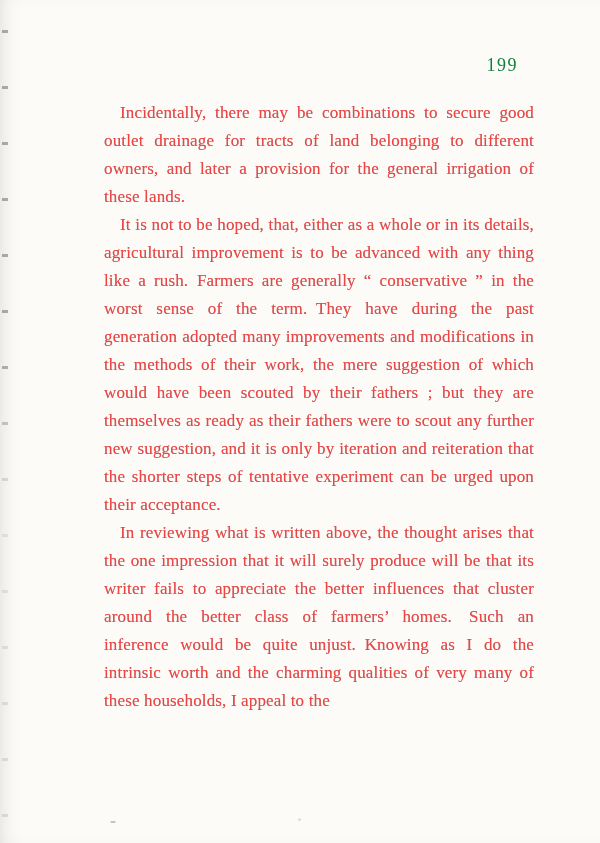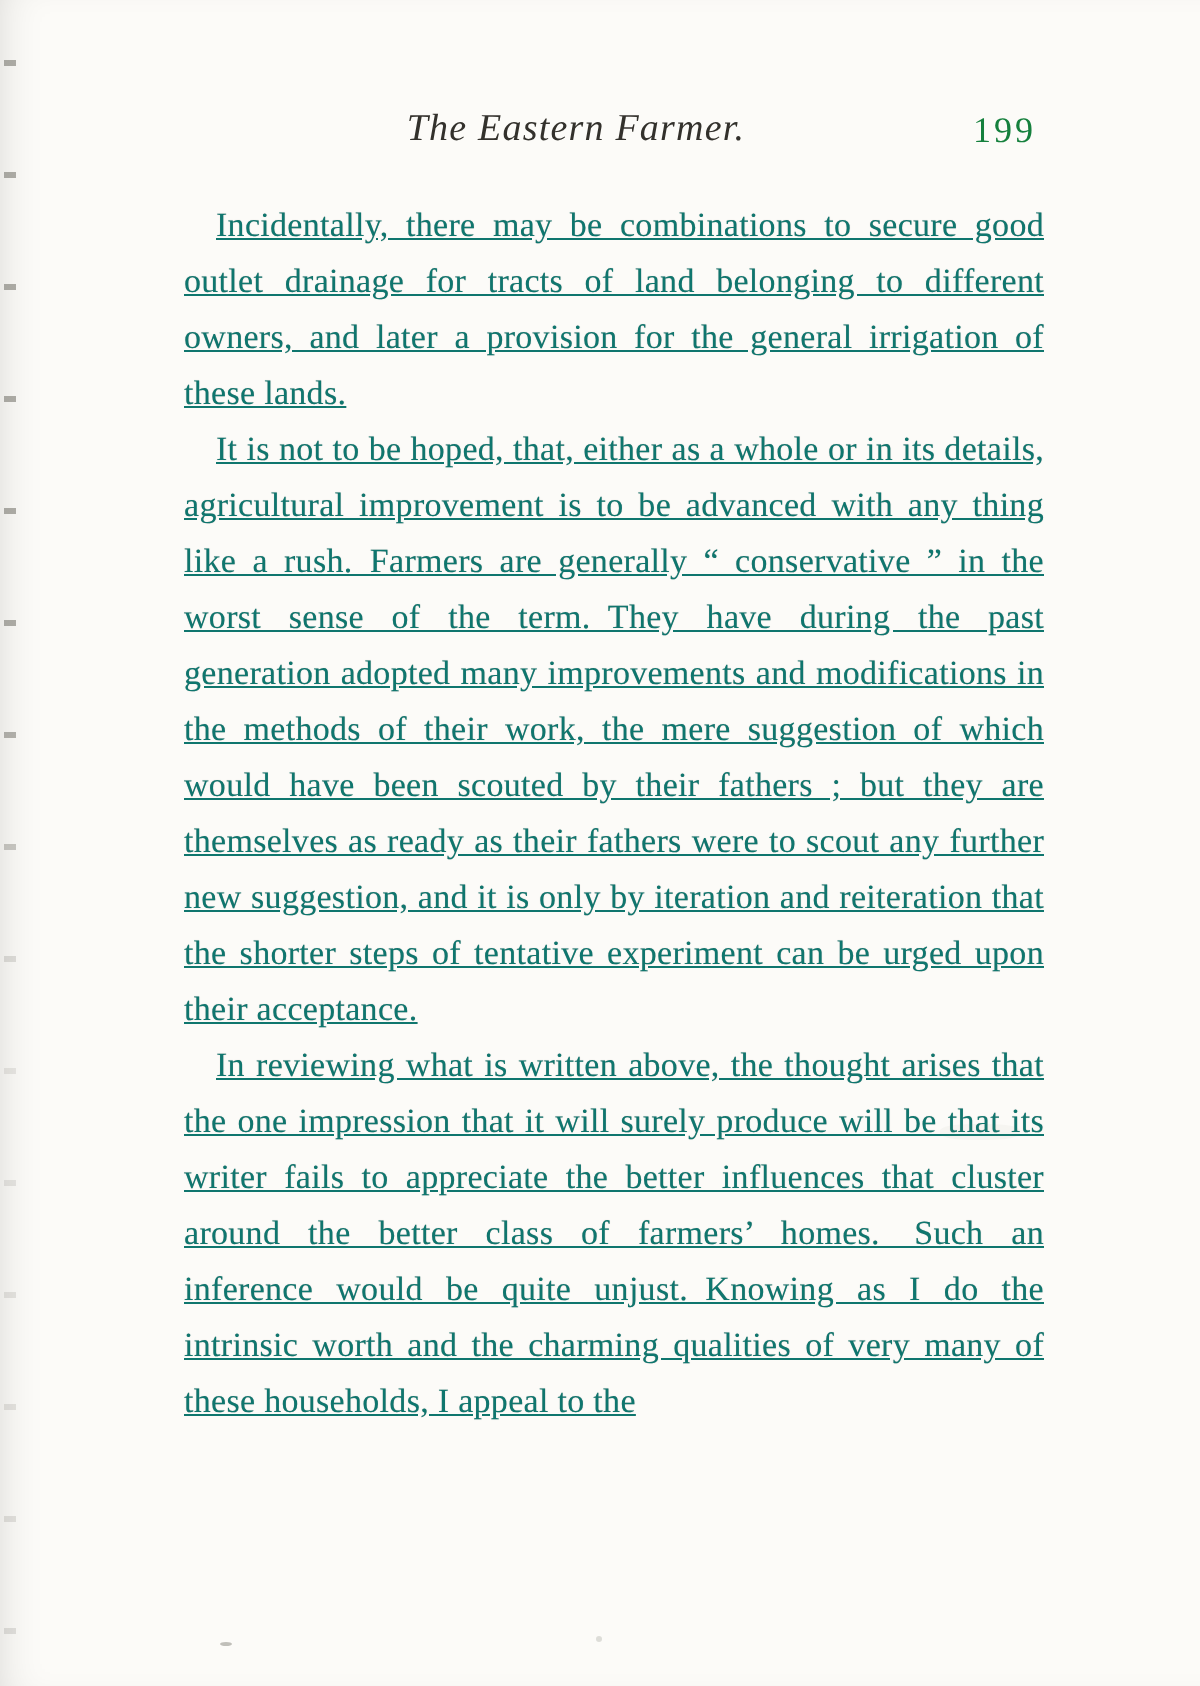--- a/index.html
+++ b/index.html
@@ -57,30 +57,29 @@
   .page-number {
     position: absolute;
     right: 0;
     top: 1px;
     font-size: 18px;
     letter-spacing: 1.5px;
     color: #15803d;
   }
   .body {
     position: absolute;
-    left: 92px;
+    left: 104px;
     top: 99px;
     width: 430px;
     font-size: 17px;
     line-height: 28px;
     text-align: justify;
     letter-spacing: 0.15px;
-    color: #0f766e;
+    color: #ef4444;
     text-shadow: 0 0 0.4px rgba(46,44,40,0.35);
-    text-decoration: underline;
   }
   .body p {
     margin: 0;
     text-indent: 16px;
   }
   .artifact {
     position: absolute;
     background: rgba(120,118,108,0.45);
     border-radius: 50%;
   }
@@ -89,21 +88,20 @@
   .artifact.a3 { left: 470px; top: 562px; width: 40px; height: 8px; border-radius: 40%; opacity: 0.10; }
 </style>
 </head>
 <body>
 
 <div class="page">
 
   <div class="margin-marks"></div>
 
   <header class="header">
-    <span class="running-title">The Eastern Farmer.</span>
     <span class="page-number">199</span>
   </header>
 
   <main class="body">
     <p>Incidentally, there may be combinations to secure good outlet drainage for tracts of land belonging to different owners, and later a provision for the general irrigation of these lands.</p>
     <p>It is not to be hoped, that, either as a whole or in its details, agricultural improvement is to be advanced with any thing like a rush. Farmers are generally “ conservative ” in the worst sense of the term. They have during the past generation adopted many improvements and modifications in the methods of their work, the mere suggestion of which would have been scouted by their fathers ; but they are themselves as ready as their fathers were to scout any further new suggestion, and it is only by iteration and reiteration that the shorter steps of tentative experiment can be urged upon their acceptance.</p>
     <p>In reviewing what is written above, the thought arises that the one impression that it will surely produce will be that its writer fails to appreciate the better influences that cluster around the better class of farmers’ homes. Such an inference would be quite unjust. Knowing as I do the intrinsic worth and the charming qualities of very many of these households, I appeal to the</p>
   </main>
 
   <div class="artifact a1"></div>

